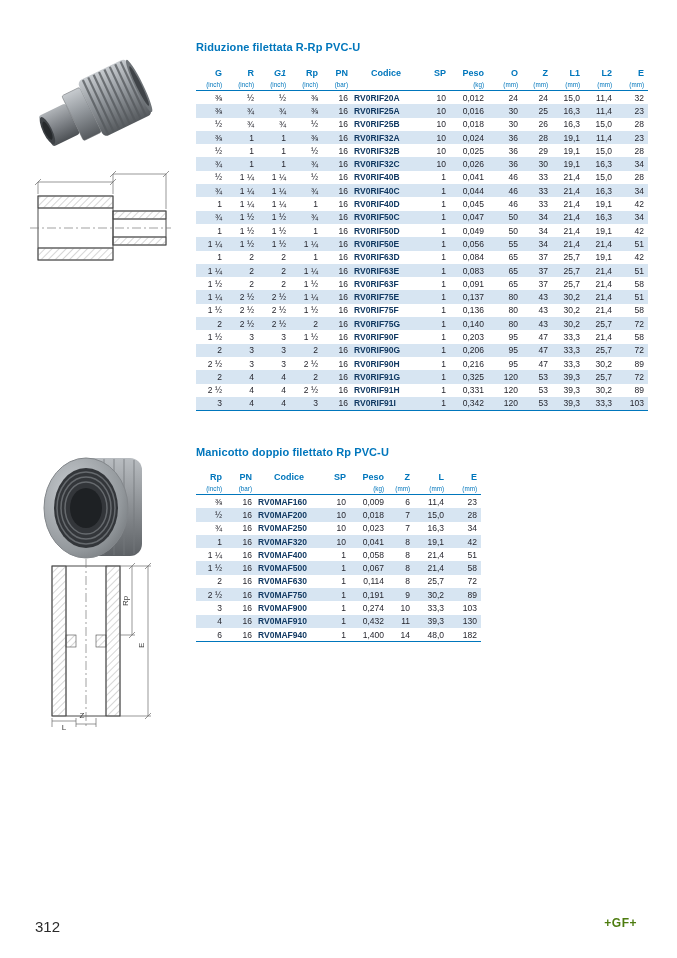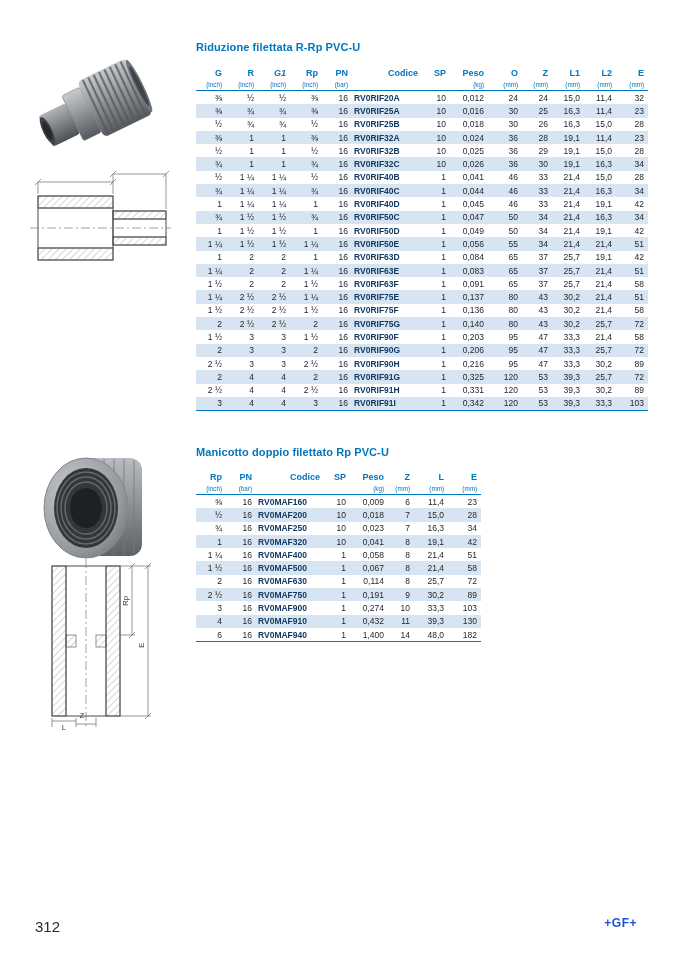--- a/index.html
+++ b/index.html
@@ -31,38 +31,38 @@
     font-size:6.3px; font-weight:normal; padding-bottom:2px;
     border-bottom:1.5px solid #0076bc; height:10px;
   }
   tbody td {
     font-size:8.5px; color:#26262e; height:13.3px;
     padding:0 4px 0 2px; white-space:nowrap; line-height:10px;
   }
   tbody tr:last-child td { border-bottom:1.5px solid #0076bc; }
   tr.alt { background:#d7e5f2; }
   .num { text-align:right; }
-  .code-head { text-align:right; }
+  .code-head { text-align:center; }
   td.code { text-align:left; font-weight:bold; color:#123a63; padding-left:2px; }
 
   .illus { position:absolute; }
   #photo1   { left:36px;  top:50px; }
   #drawing1 { left:28px;  top:166px; }
   #photo2   { left:40px;  top:448px; }
   #drawing2 { left:24px;  top:558px; }
 
   .drawing text { font-size:8px; fill:#3c3c3c; font-family:"Liberation Sans", sans-serif; }
 
   #page-number {
     position:absolute; left:35px; top:918px;
     font-size:15px; color:#2b2b2b;
   }
   #brand-logo {
     position:absolute; right:40px; top:916px;
-    font-size:12px; font-weight:bold; color:#1d4ed8; letter-spacing:0.5px;
+    font-size:12px; font-weight:bold; color:#4d7c0f; letter-spacing:0.5px;
   }
 </style>
 </head>
 <body>
 
 <div class="illus" id="photo1">
   <svg width="120" height="115" viewBox="0 0 120 115">
     <defs>
       <linearGradient id="pg1" x1="0" y1="0" x2="0" y2="1">
         <stop offset="0" stop-color="#c7cbcf"></stop>

